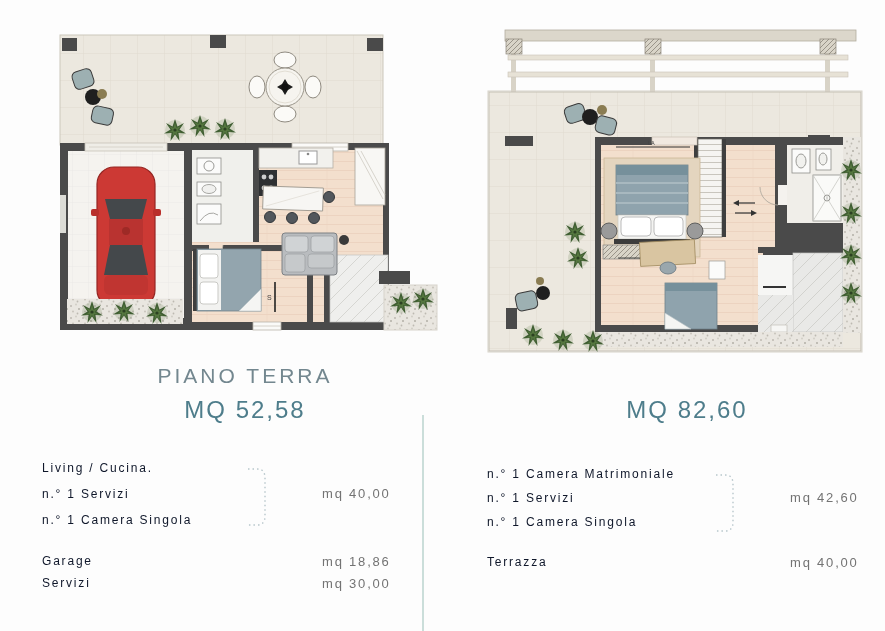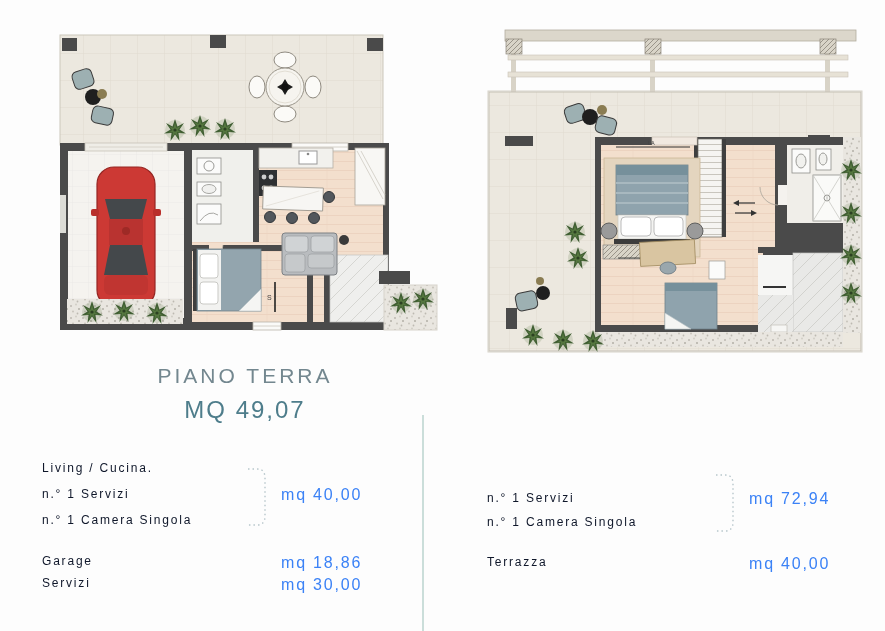--- a/index.html
+++ b/index.html
@@ -4,21 +4,21 @@
 <style>
   html,body{margin:0;padding:0;background:#fdfdfd;}
   .stage{position:relative;width:885px;height:631px;background:#fdfdfd;overflow:hidden;
          font-family:"Liberation Sans", sans-serif;}
   .abs{position:absolute;}
   .floor-title{width:250px;text-align:center;font-size:21px;letter-spacing:3px;
                color:#73878f;font-weight:400;}
   .floor-area{width:250px;text-align:center;font-size:24px;letter-spacing:2px;
               color:#4e7d8b;font-weight:400;}
   .room-line{font-size:12px;letter-spacing:1.8px;color:#0f172a;white-space:nowrap;}
-  .area-val{font-size:16px;letter-spacing:1.8px;color:#3b82f6;white-space:nowrap;}
+  .area-val{font-size:13px;letter-spacing:1.8px;color:#737373;white-space:nowrap;margin-left:41px;}
   .divider{width:2px;background:#cbdeda;}
   svg text{font-family:"Liberation Sans", sans-serif;}
 </style>
 </head>
 <body>
 
 <div class="stage">
 
   <svg class="abs" style="left:57px;top:27px" width="382" height="306" viewBox="0 0 382 306">
     <defs>
@@ -330,43 +330,45 @@
     <use href="#plantR" x="368" y="188"></use>
     <use href="#plantR" x="368" y="230"></use>
     <use href="#plantR" x="368" y="268"></use>
     <rect x="112" y="307" width="248" height="15" fill="url(#gravelR)"></rect>
     <use href="#plantR" x="50" y="310"></use>
     <use href="#plantR" x="80" y="315"></use>
     <use href="#plantR" x="110" y="316"></use>
   </svg>
 
   <div class="abs floor-title" style="left:120px;top:364px">PIANO TERRA</div>
-  <div class="abs floor-area" style="left:120px;top:396px">MQ 49,07</div>
+  <div class="abs floor-area" style="left:120px;top:396px">MQ 52,58</div>
 
   <div class="abs room-line" style="left:42px;top:461px">Living / Cucina.</div>
   <div class="abs room-line" style="left:42px;top:487px">n.° 1 Servizi</div>
   <div class="abs room-line" style="left:42px;top:513px">n.° 1 Camera Singola</div>
 
   <svg class="abs" style="left:246px;top:466px" width="24" height="62" viewBox="0 0 24 62">
     <path d="M2,3 h9 q8,0 8,9 v38 q0,9 -8,9 h-9" fill="none" stroke="#b7c6cb" stroke-width="1.4" stroke-dasharray="1.5 3"></path>
   </svg>
   <div class="abs area-val" style="left:281px;top:486px">mq 40,00</div>
 
   <div class="abs room-line" style="left:42px;top:554px">Garage</div>
   <div class="abs area-val" style="left:281px;top:554px">mq 18,86</div>
   <div class="abs room-line" style="left:42px;top:576px">Servizi</div>
   <div class="abs area-val" style="left:281px;top:576px">mq 30,00</div>
 
   <div class="abs divider" style="left:422px;top:415px;height:216px"></div>
 
-
+  <div class="abs floor-area" style="left:562px;top:396px">MQ 82,60</div>
+
+  <div class="abs room-line" style="left:487px;top:467px">n.° 1 Camera Matrimoniale</div>
   <div class="abs room-line" style="left:487px;top:491px">n.° 1 Servizi</div>
   <div class="abs room-line" style="left:487px;top:515px">n.° 1 Camera Singola</div>
 
   <svg class="abs" style="left:714px;top:472px" width="24" height="62" viewBox="0 0 24 62">
     <path d="M2,3 h9 q8,0 8,9 v38 q0,9 -8,9 h-9" fill="none" stroke="#b7c6cb" stroke-width="1.4" stroke-dasharray="1.5 3"></path>
   </svg>
-  <div class="abs area-val" style="left:749px;top:490px">mq 72,94</div>
+  <div class="abs area-val" style="left:749px;top:490px">mq 42,60</div>
 
   <div class="abs room-line" style="left:487px;top:555px">Terrazza</div>
   <div class="abs area-val" style="left:749px;top:555px">mq 40,00</div>
 
 </div>
 
 </body></html>

